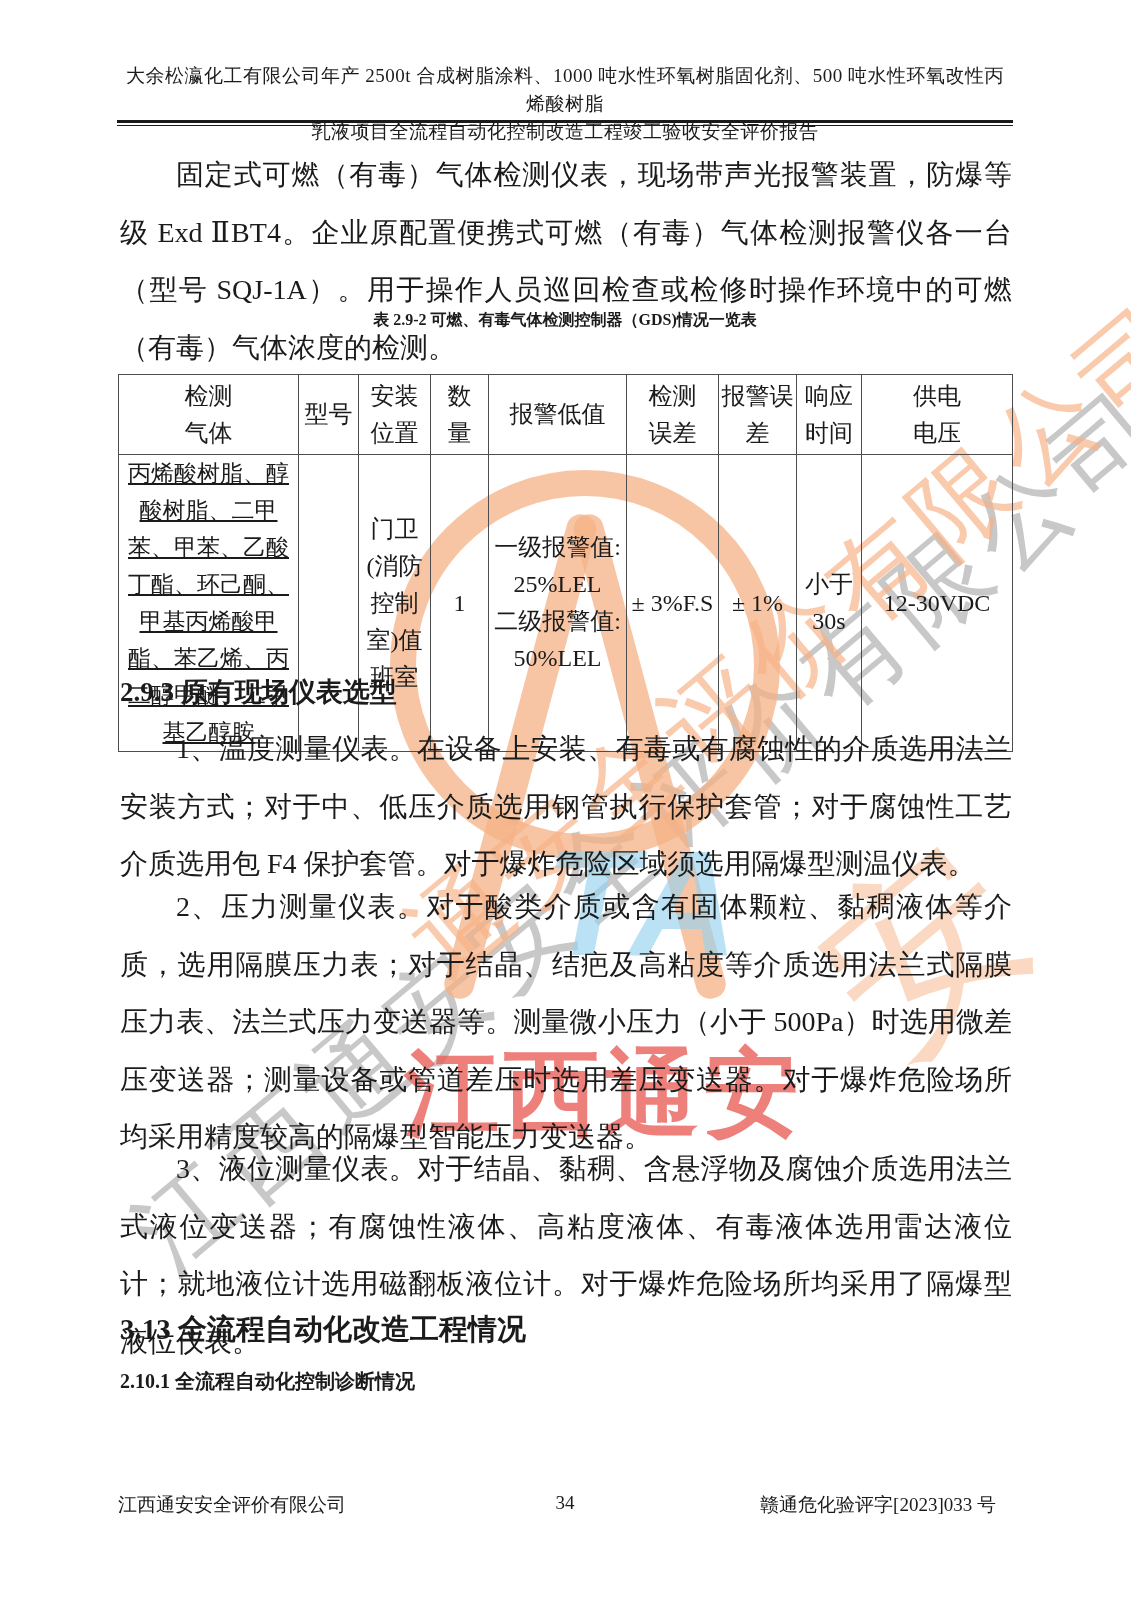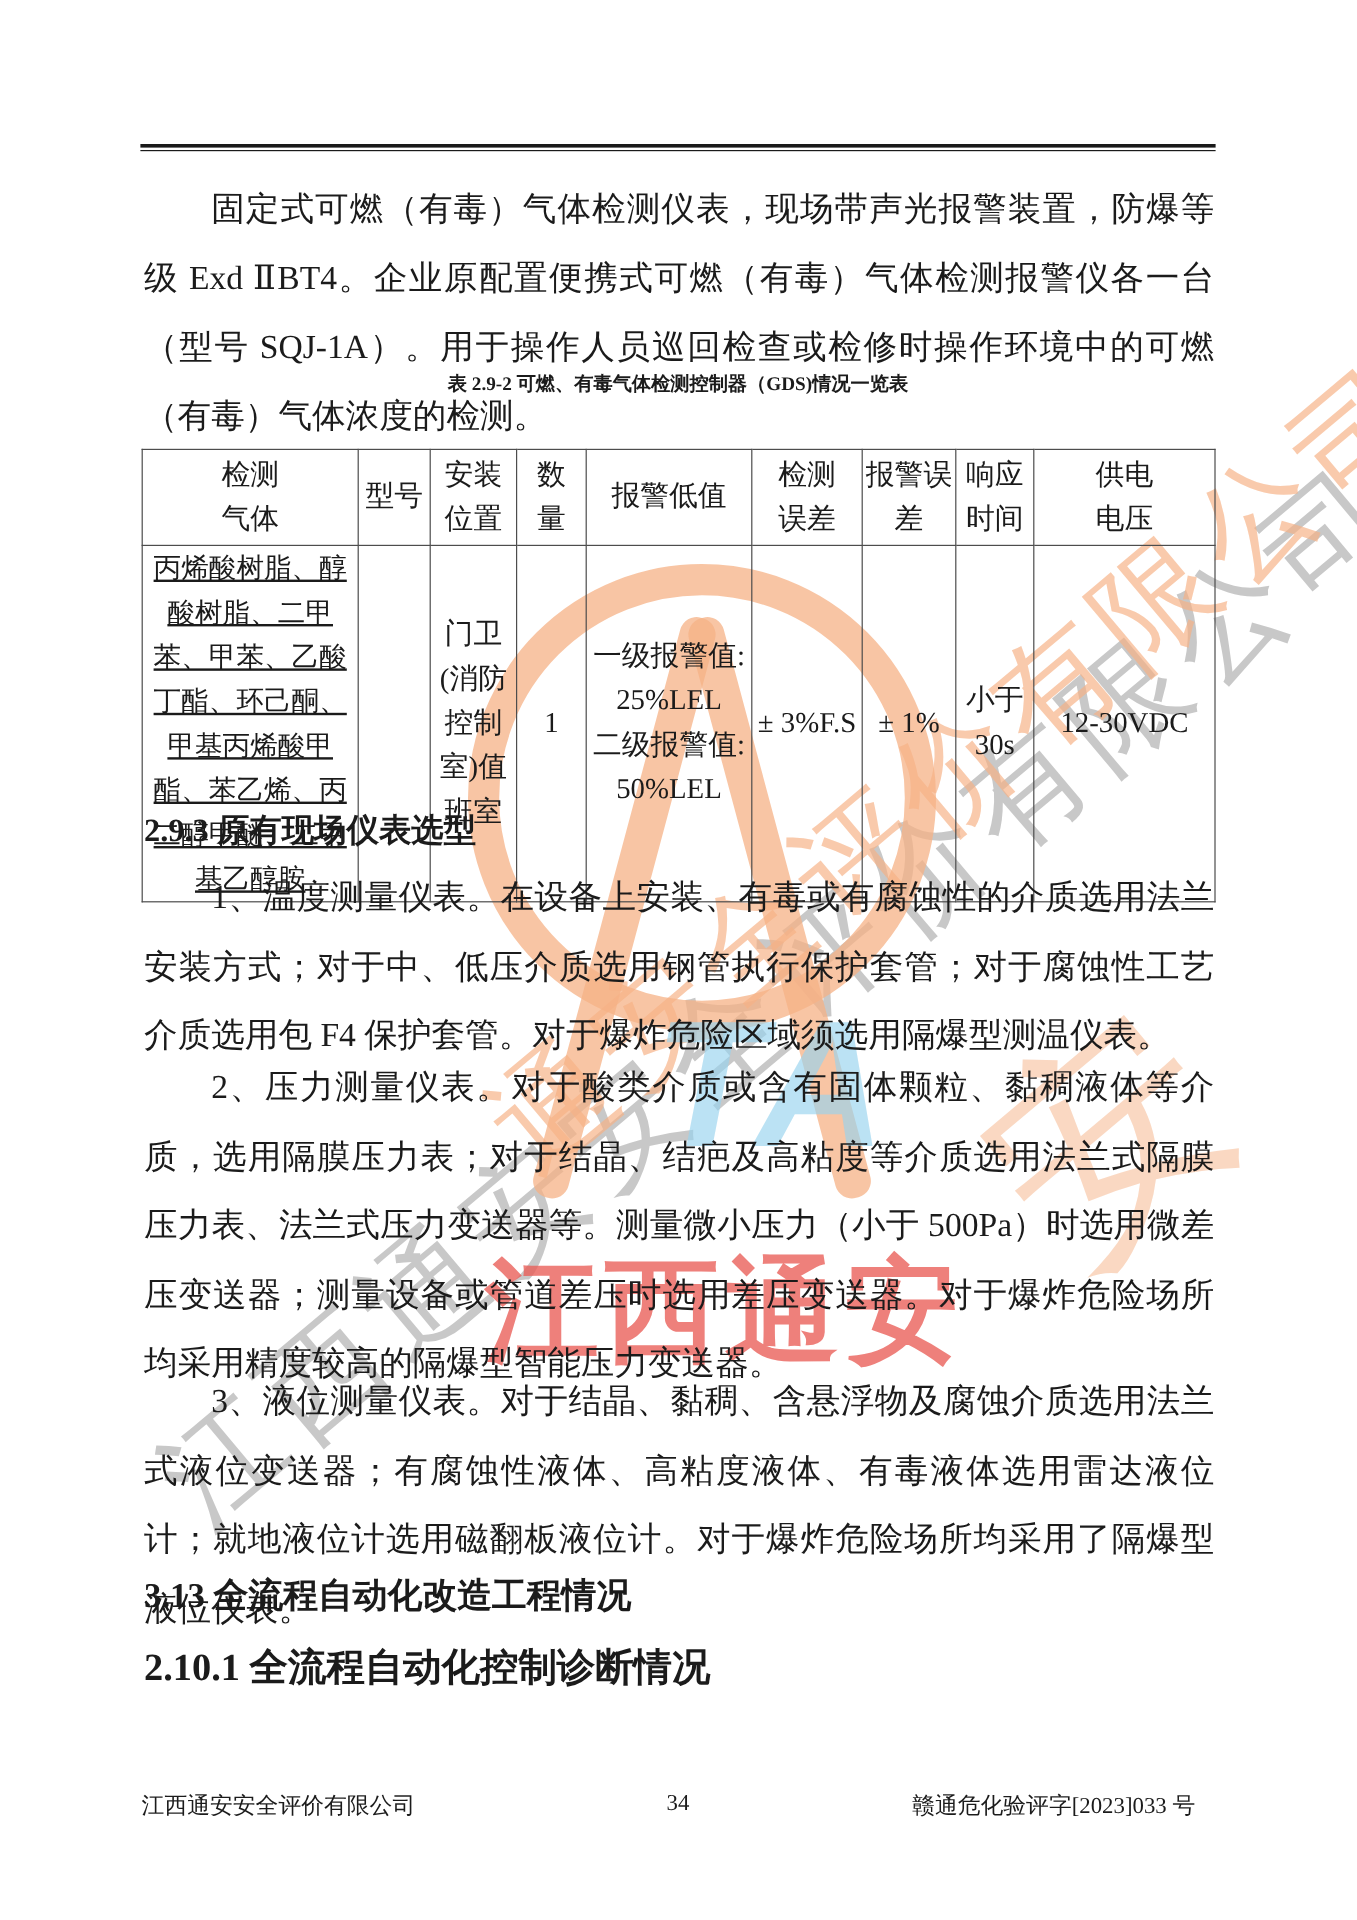--- a/index.html
+++ b/index.html
@@ -53,21 +53,21 @@
          padding:2px 7px;text-decoration:underline;}
   td.loc{line-height:34px;}
 
   .h-sec{position:absolute;left:120px;font-weight:bold;white-space:nowrap;
          font-family:"Liberation Serif","DejaVu Serif",serif;}
   .h293{top:674px;font-size:27px;}
   .p-1{top:720px;}
   .p-2{top:878px;}
   .p-3{top:1140px;}
   .h210{top:1310px;font-size:29px;}
-  .h2101{top:1368px;font-size:32px;}
+  .h2101{top:1368px;font-size:20px;}
 
   .footer{position:absolute;top:1492px;left:118px;width:894px;font-size:19px;}
   .footer .fl{position:absolute;left:0;}
   .footer .fc{position:absolute;left:0;width:100%;text-align:center;}
   .footer .fr{position:absolute;right:16px;}
 </style>
 </head>
 <body>
 
 <div class="page">
@@ -78,20 +78,24 @@
     <div class="wm wm-orange2">安</div>
     <div class="wm wm-ring"></div>
     <div class="wm wm-leg wm-leg-l"></div>
     <div class="wm wm-leg wm-leg-r"></div>
     <div class="wm wm-red">江西通安</div>
     <div class="wm wm-ta">TA</div>
   </div>
 
   <div class="content">
 
+    <div class="hdr">
+      <div>大余松瀛化工有限公司年产 2500t 合成树脂涂料、1000 吨水性环氧树脂固化剂、500 吨水性环氧改性丙烯酸树脂</div>
+      <div>乳液项目全流程自动化控制改造工程竣工验收安全评价报告</div>
+    </div>
     <div class="rule"></div>
 
     <div class="para p-intro">固定式可燃（有毒）气体检测仪表，现场带声光报警装置，防爆等级 Exd ⅡBT4。企业原配置便携式可燃（有毒）气体检测报警仪各一台（型号 SQJ-1A）。用于操作人员巡回检查或检修时操作环境中的可燃（有毒）气体浓度的检测。</div>
 
     <div class="caption">表 2.9-2  可燃、有毒气体检测控制器（GDS)情况一览表</div>
 
     <table class="gds">
       <colgroup>
         <col style="width:180px">
           <col style="width:60px">

